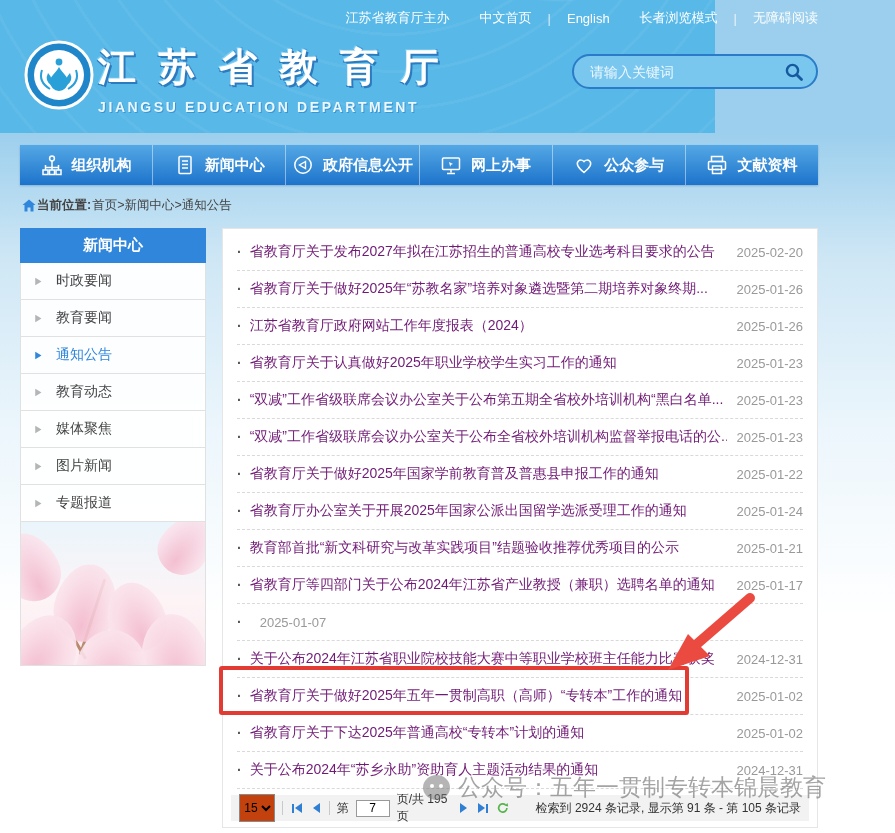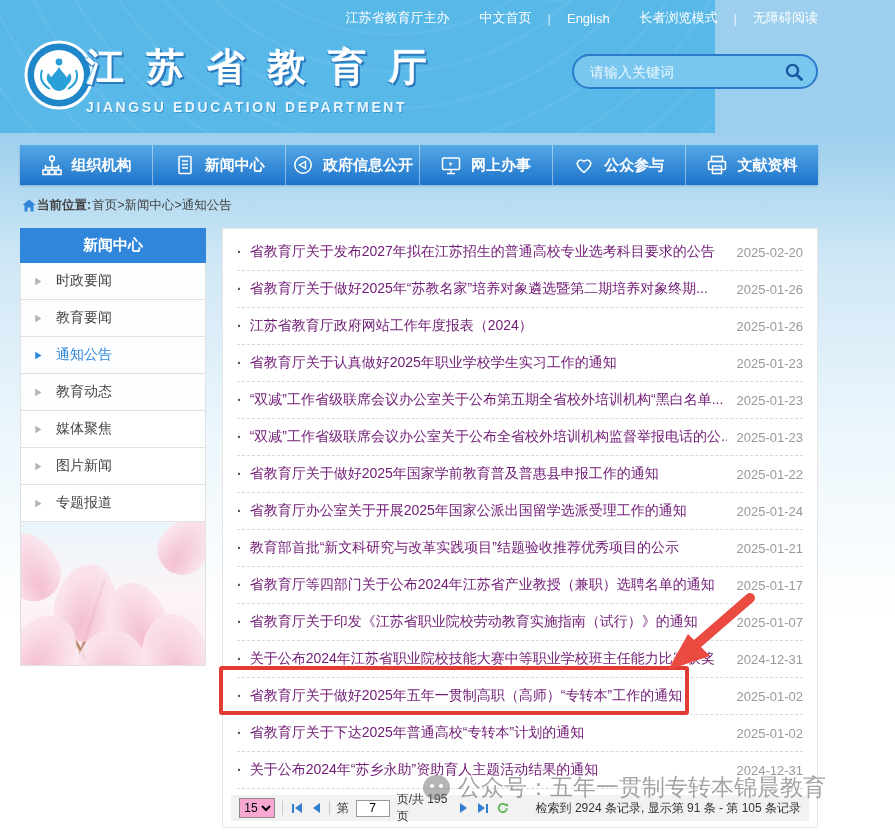--- a/index.html
+++ b/index.html
@@ -22,21 +22,21 @@
   }
   .topbar{
     position:absolute; top:9px; left:20px; width:798px;
     display:flex; justify-content:flex-end; align-items:center; gap:16px;
     color:#fff; font-size:13px;
   }
   .topbar .divider{ opacity:.75; cursor:default; }
   .gap-lg{ margin-left:14px; }
 
   .logo{ position:absolute; left:24px; top:40px; width:70px; height:70px; }
-  .brand{ position:absolute; left:86px; top:42px; }
+  .brand{ position:absolute; left:98px; top:42px; }
   .brand-title{
     color:#fff; font-size:38px; font-weight:bold; letter-spacing:6px; white-space:nowrap;
     text-shadow:2px 2px 0 #2d7bbf, -1px -1px 0 #7fd0f5, 1px -1px 0 #4a97d2, -1px 1px 0 #2d7bbf;
   }
   .brand-sub{
     margin-top:6px; color:#eaf7ff; font-size:14px; letter-spacing:2.6px; font-weight:bold;
     text-shadow:1px 1px 0 rgba(45,123,191,.6);
   }
   .search-box{
     position:absolute; left:572px; top:54px; width:246px; height:35px;
@@ -107,21 +107,21 @@
   .news-row .bullet{ color:#555; margin-right:8px; font-weight:bold; }
   .news-title{ flex:1; color:#701a75; white-space:nowrap; overflow:hidden; }
   .news-date{ color:#999; font-size:13px; margin-left:10px; }
 
   
   .pagination{
     margin:6px 8px 0 8px; height:26px; background:#f2f2f2;
     display:flex; align-items:center; gap:7px; padding:0 8px; font-size:12px; color:#333;
   }
   .pagination select{
-    height:20px; font-size:12px; font-family:inherit; border:1px solid #8a8a8a; background:#f9a8d4;text-align:center;
+    height:28px; font-size:12px; font-family:inherit; border:1px solid #8a8a8a; background:#c2410c;text-align:center;
   }
   .pg-sep{ width:1px; height:14px; background:#c9c9c9; }
   .pg-btn{ display:flex; align-items:center; gap:1px; padding:2px; }
   .bar{ width:2px; height:9px; background:#2f7fd4; }
   .tri-l{ width:0; height:0; border-top:5px solid transparent; border-bottom:5px solid transparent; border-right:7px solid #2f7fd4; }
   .tri-r{ width:0; height:0; border-top:5px solid transparent; border-bottom:5px solid transparent; border-left:7px solid #2f7fd4; }
   .page-input{
     width:34px; height:17px; border:1px solid #999; text-align:center; font-size:12px; font-family:inherit;
   }
   .pg-summary{ margin-left:20px; white-space:nowrap; }
@@ -339,21 +339,20 @@
     <span class="news-title" data-interactable="true">教育部首批“新文科研究与改革实践项目”结题验收推荐优秀项目的公示</span>
     <span class="news-date" data-interactable="false">2025-01-21</span>
   </div>
   <div class="news-row" data-interactable="true">
     <span class="bullet" data-interactable="false">·</span>
     <span class="news-title" data-interactable="true">省教育厅等四部门关于公布2024年江苏省产业教授（兼职）选聘名单的通知</span>
     <span class="news-date" data-interactable="false">2025-01-17</span>
   </div>
   <div class="news-row" data-interactable="true">
     <span class="bullet" data-interactable="false">·</span>
-    <span class="news-title" data-interactable="true">省教育厅关于印发《江苏省职业院校劳动教育实施指南（试行）》的通知</span>
     <span class="news-date" data-interactable="false">2025-01-07</span>
   </div>
   <div class="news-row" data-interactable="true">
     <span class="bullet" data-interactable="false">·</span>
     <span class="news-title" data-interactable="true">关于公布2024年江苏省职业院校技能大赛中等职业学校班主任能力比赛获奖</span>
     <span class="news-date" data-interactable="false">2024-12-31</span>
   </div>
   <div class="news-row" data-interactable="true">
     <span class="bullet" data-interactable="false">·</span>
     <span class="news-title" data-interactable="true">省教育厅关于做好2025年五年一贯制高职（高师）“专转本”工作的通知</span>

